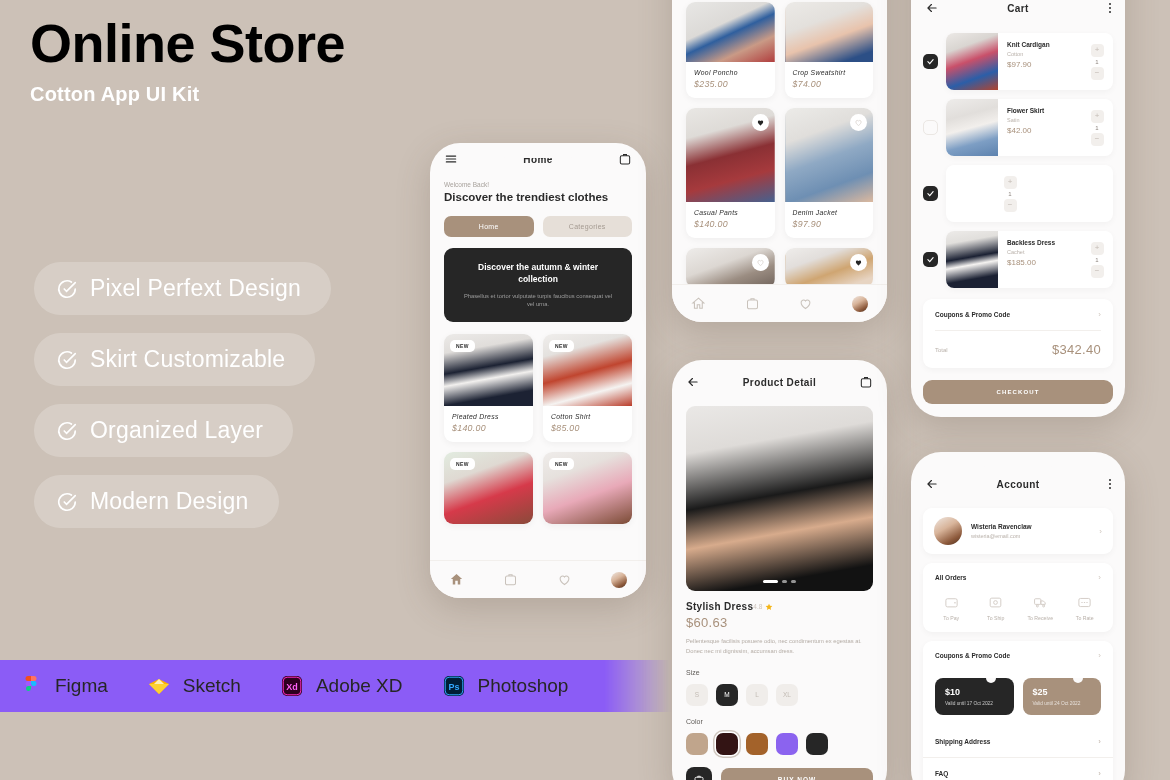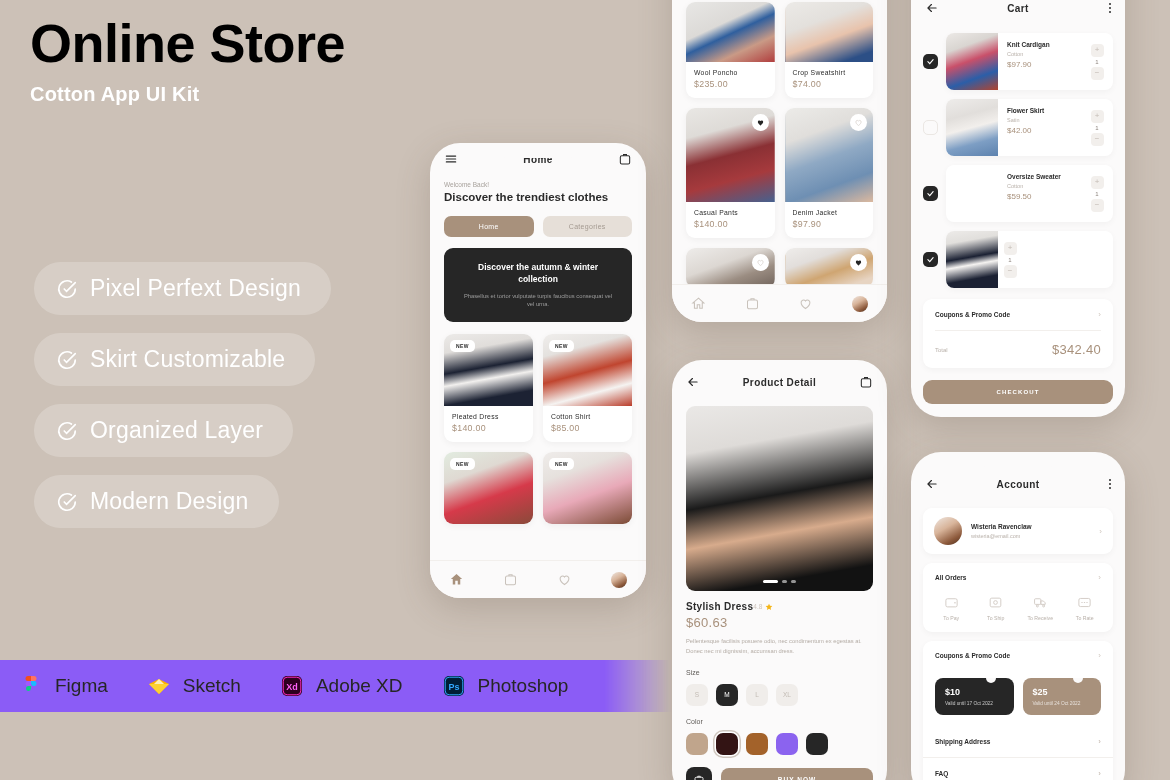--- a/index.html
+++ b/index.html
@@ -87,21 +87,21 @@
   }
   .banner .bt { font-size: 8.5px; font-weight: bold; color: #fff; line-height: 1.45; }
   .banner .bs { font-size: 5.8px; color: #9d9d9d; line-height: 1.5; margin-top: 6px; }
   .grid { display: grid; grid-template-columns: 1fr 1fr; gap: 10px; padding: 12px 14px 0; }
   .pcard { background: #fff; border-radius: 9px; overflow: hidden; box-shadow: 0 2px 7px rgba(0,0,0,0.05); }
   .pimg { height: 72px; position: relative; background-size: cover; background-position: center top; }
   .newtag {
     position: absolute; left: 6px; top: 6px; background: #fff; color: #2b2b2b;
     font-size: 5px; font-weight: bold; padding: 3px 6px; border-radius: 5px; letter-spacing: 0.4px;
   }
-  .pmeta { padding: 7px 8px 9px; }
+  .pmeta { padding: 7px 8px 9px; font-style: italic; }
   .pname { font-size: 6.8px; color: #2b2b2b; letter-spacing: 0.3px; }
   .pprice { font-size: 8.8px; color: #a8917c; margin-top: 3px; letter-spacing: 0.3px; }
   .tabbar {
     position: absolute; left: 0; right: 0; bottom: 0; height: 38px;
     background: #fbfafa; display: flex; align-items: center;
     justify-content: space-around; border-top: 1px solid #f2efec;
   }
   .tabbar .ic { width: 15px; height: 15px; }
   .avatar-sm {
     width: 16px; height: 16px; border-radius: 50%; overflow: hidden;
@@ -605,41 +605,41 @@
   </div>
 
   <div class="cart-item">
     <span class="cbox on">
       <svg viewBox="0 0 24 24" width="9" height="9" fill="none" stroke="#fff" stroke-width="3" stroke-linecap="round">
           <path d="M5 12.5l5 5L19 7"></path>
         </svg>
     </span>
     <div class="cart-card">
       <div class="cart-thumb ph-sweater"></div>
-      <div class="cart-info">
-        <div class="ci-name">Oversize Sweater</div>
-        <div class="ci-mat">Cotton</div>
-        <div class="ci-price">$59.50</div>
-      </div>
       <div class="qty">
         <span class="qbtn">+</span>
         <span class="qnum">1</span>
         <span class="qbtn">−</span>
       </div>
     </div>
   </div>
 
   <div class="cart-item">
     <span class="cbox on">
       <svg viewBox="0 0 24 24" width="9" height="9" fill="none" stroke="#fff" stroke-width="3" stroke-linecap="round">
           <path d="M5 12.5l5 5L19 7"></path>
         </svg>
     </span>
     <div class="cart-card">
       <div class="cart-thumb ph-dress"></div>
+      <div class="cart-info">
+        <div class="ci-name">Backless Dress</div>
+        <div class="ci-mat">Cachet</div>
+        <div class="ci-price">$185.00</div>
+      </div>
       <div class="qty">
         <span class="qbtn">+</span>
         <span class="qnum">1</span>
         <span class="qbtn">−</span>
       </div>
     </div>
   </div>
 
   <div class="sumcard">
     <div class="sumrow">

